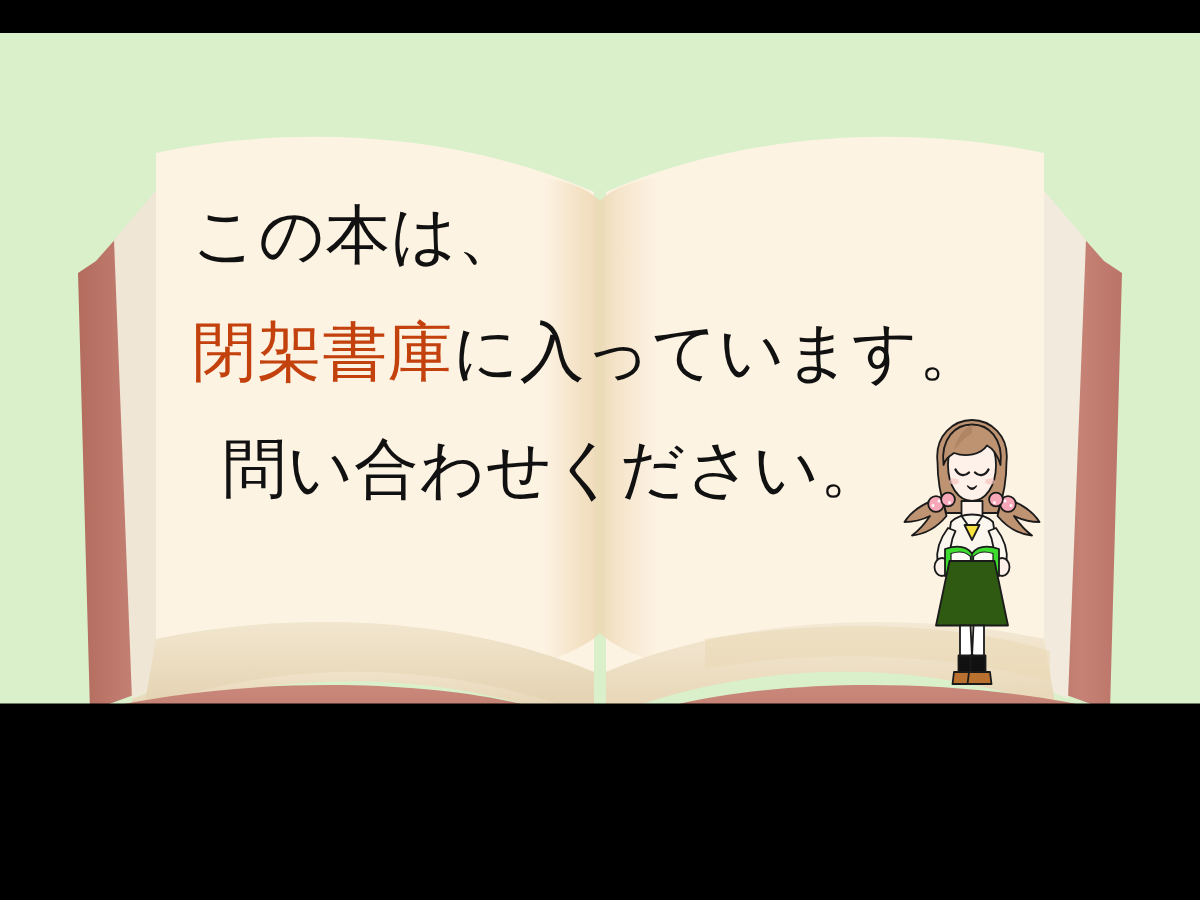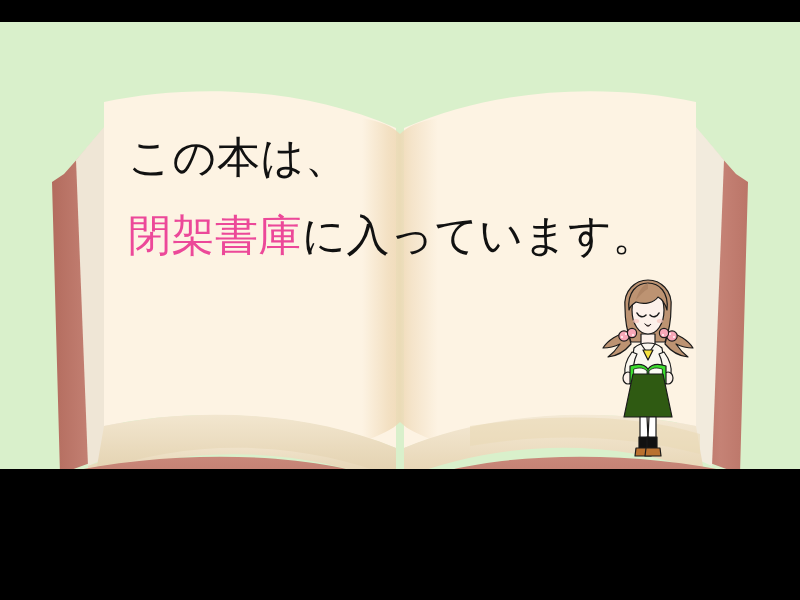--- a/index.html
+++ b/index.html
@@ -66,21 +66,21 @@
   .text-line {
     font-family: "DejaVu Sans", "Liberation Sans", sans-serif;
     font-size: 43px;
     line-height: 78px;
     color: #111111;
     white-space: nowrap;
     letter-spacing: 0.5px;
     font-weight: 400;
   }
   .text-line.indent { padding-left: 20px; }
-  .text-line .hl { color: #ec4899; text-align: right; }
+  .text-line .hl { color: #c2410c; text-align: right; }
 
   
   #character {
     position: absolute;
     left: 592px;
     top: 274px;
     width: 112px;
     height: 188px;
     z-index: 30;
   }
@@ -191,20 +191,23 @@
                C 630,414 550,410 470,424 Z" fill="#e9d8b4" opacity="0.55"></path>
     </svg>
   </div>
 
   <div id="page-text">
     <div class="text-line">
       <span>この本は、</span>
     </div>
     <div class="text-line">
       <span class="hl">閉架書庫</span><span>に入っています。</span>
+    </div>
+    <div class="text-line indent">
+      <span>問い合わせください。</span>
     </div>
   </div>
 
   <div id="character">
     <svg viewBox="0 0 112 188" xmlns="http://www.w3.org/2000/svg">
       <g stroke="#1a1a1a" stroke-width="1.2" stroke-linejoin="round" stroke-linecap="round">
 
         <path d="M 33,34 C 31,16 44,6 56,6 C 68,6 81,16 79,34
                  C 79,48 76,60 73,68 L 39,68 C 36,60 33,48 33,34 Z" fill="#bd9372"></path>
 

